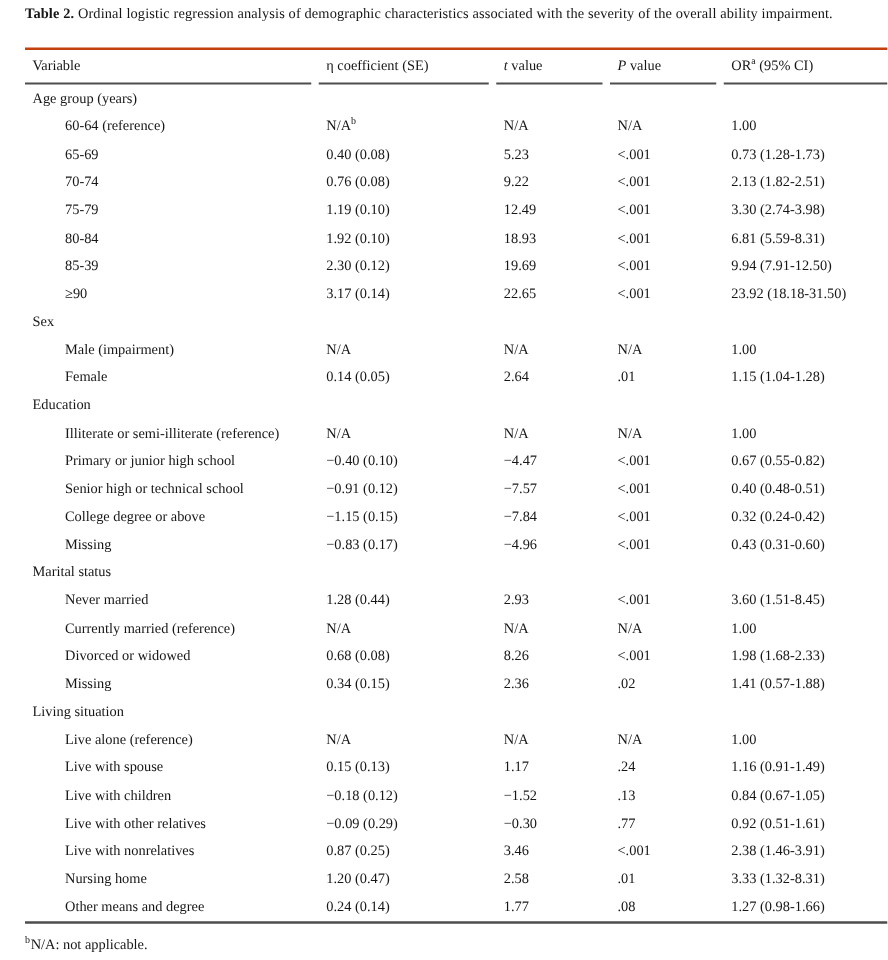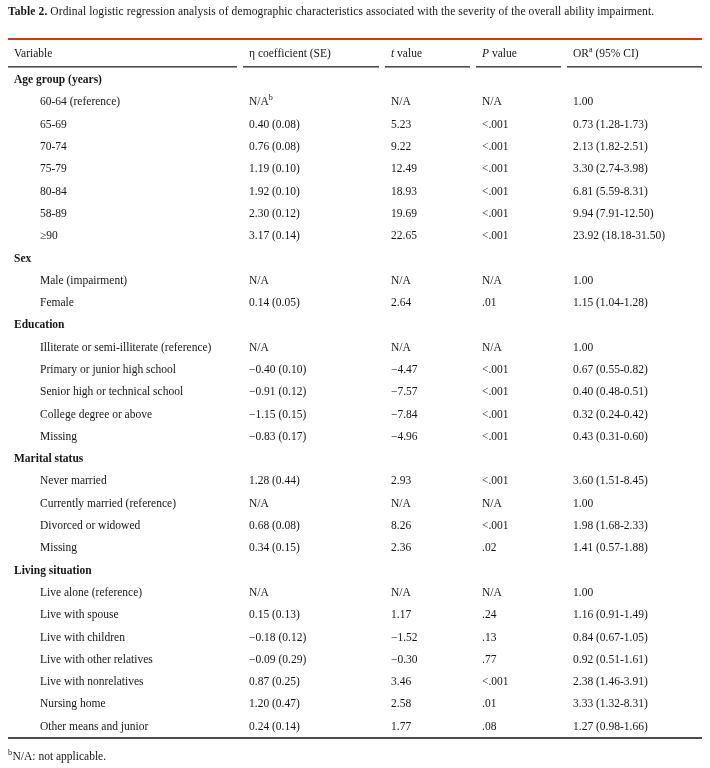--- a/index.html
+++ b/index.html
@@ -1,20 +1,20 @@
 <!DOCTYPE html>
 <html><head>
 <meta charset="utf-8">
 <style>
   html, body { margin: 0; padding: 0; background: #ffffff; }
   .page {
     width: 710px;
     height: 768px;
     box-sizing: border-box;
-    padding: 0 8px;
+    padding: 0 20px;
     background: #ffffff;
     font-family: "Liberation Serif", serif;
     color: #161616;
     overflow: hidden;
   }
   .title {
     font-size: 11.5px;
     line-height: 14px;
     padding-top: 4px;
     margin-bottom: 3px;
@@ -47,21 +47,21 @@
   thead th:last-child {
     background-size: 100% 1.6px;
   }
   tbody td {
     padding: 0 0 0 6px;
     height: 22.3px;
     vertical-align: middle;
     line-height: 12px;
     white-space: nowrap;
   }
-  tbody td.section { font-weight: bold; }
+  tbody td.section { font-weight: normal; }
   tbody td.indent { padding-left: 32px; }
   sup {
     font-size: 8px;
     line-height: 0;
     vertical-align: super;
   }
   .footnotes {
     margin-top: 10px;
     font-size: 11.5px;
   }
@@ -132,21 +132,21 @@
           <td>3.30 (2.74-3.98)</td>
         </tr>
         <tr>
           <td class="indent">80-84</td>
           <td>1.92 (0.10)</td>
           <td>18.93</td>
           <td>&lt;.001</td>
           <td>6.81 (5.59-8.31)</td>
         </tr>
         <tr>
-          <td class="indent">58-89</td>
+          <td class="indent">85-39</td>
           <td>2.30 (0.12)</td>
           <td>19.69</td>
           <td>&lt;.001</td>
           <td>9.94 (7.91-12.50)</td>
         </tr>
         <tr>
           <td class="indent">≥90</td>
           <td>3.17 (0.14)</td>
           <td>22.65</td>
           <td>&lt;.001</td>
@@ -293,21 +293,21 @@
           <td>2.38 (1.46-3.91)</td>
         </tr>
         <tr>
           <td class="indent">Nursing home</td>
           <td>1.20 (0.47)</td>
           <td>2.58</td>
           <td>.01</td>
           <td>3.33 (1.32-8.31)</td>
         </tr>
         <tr>
-          <td class="indent">Other means and junior</td>
+          <td class="indent">Other means and degree</td>
           <td>0.24 (0.14)</td>
           <td>1.77</td>
           <td>.08</td>
           <td>1.27 (0.98-1.66)</td>
         </tr>
       </tbody>
   </table>
 
   <div class="footnotes">
     <div class="footnote"><sup>b</sup><span>N/A: not applicable.</span></div>

